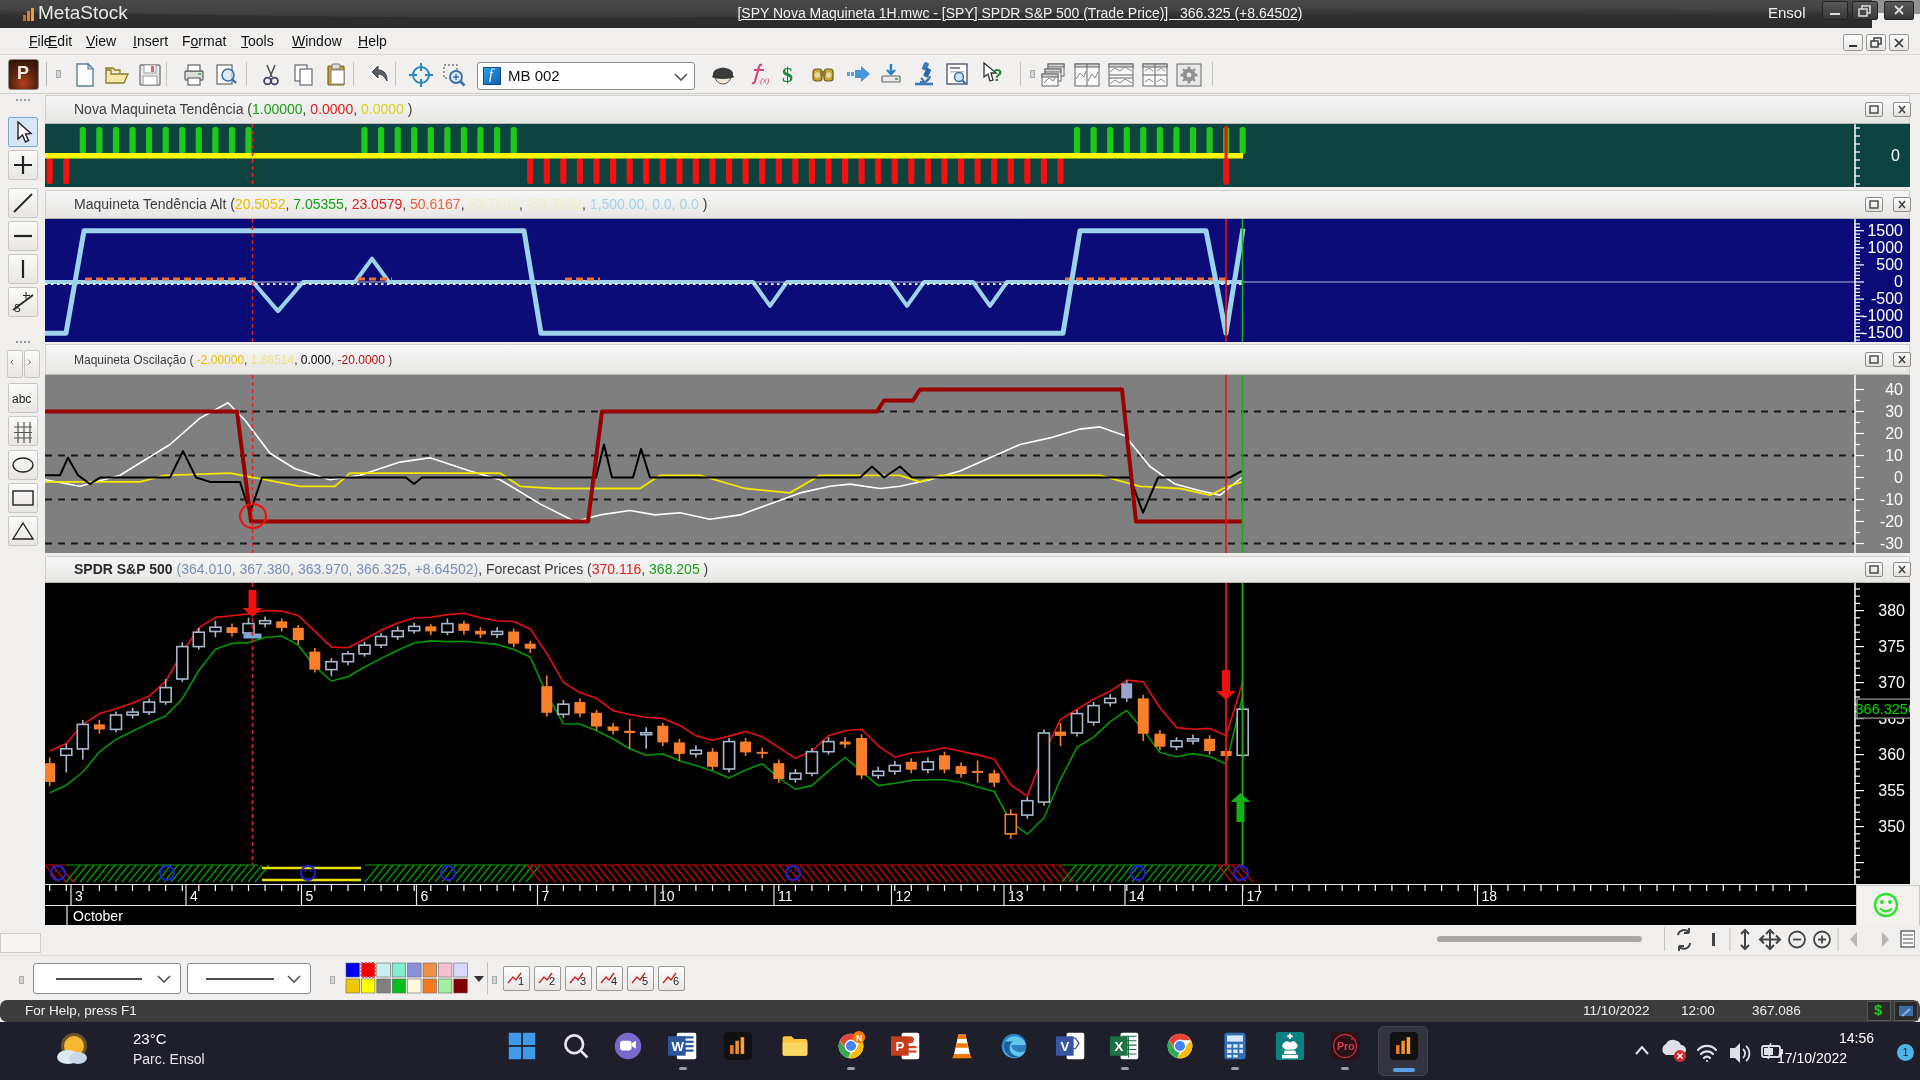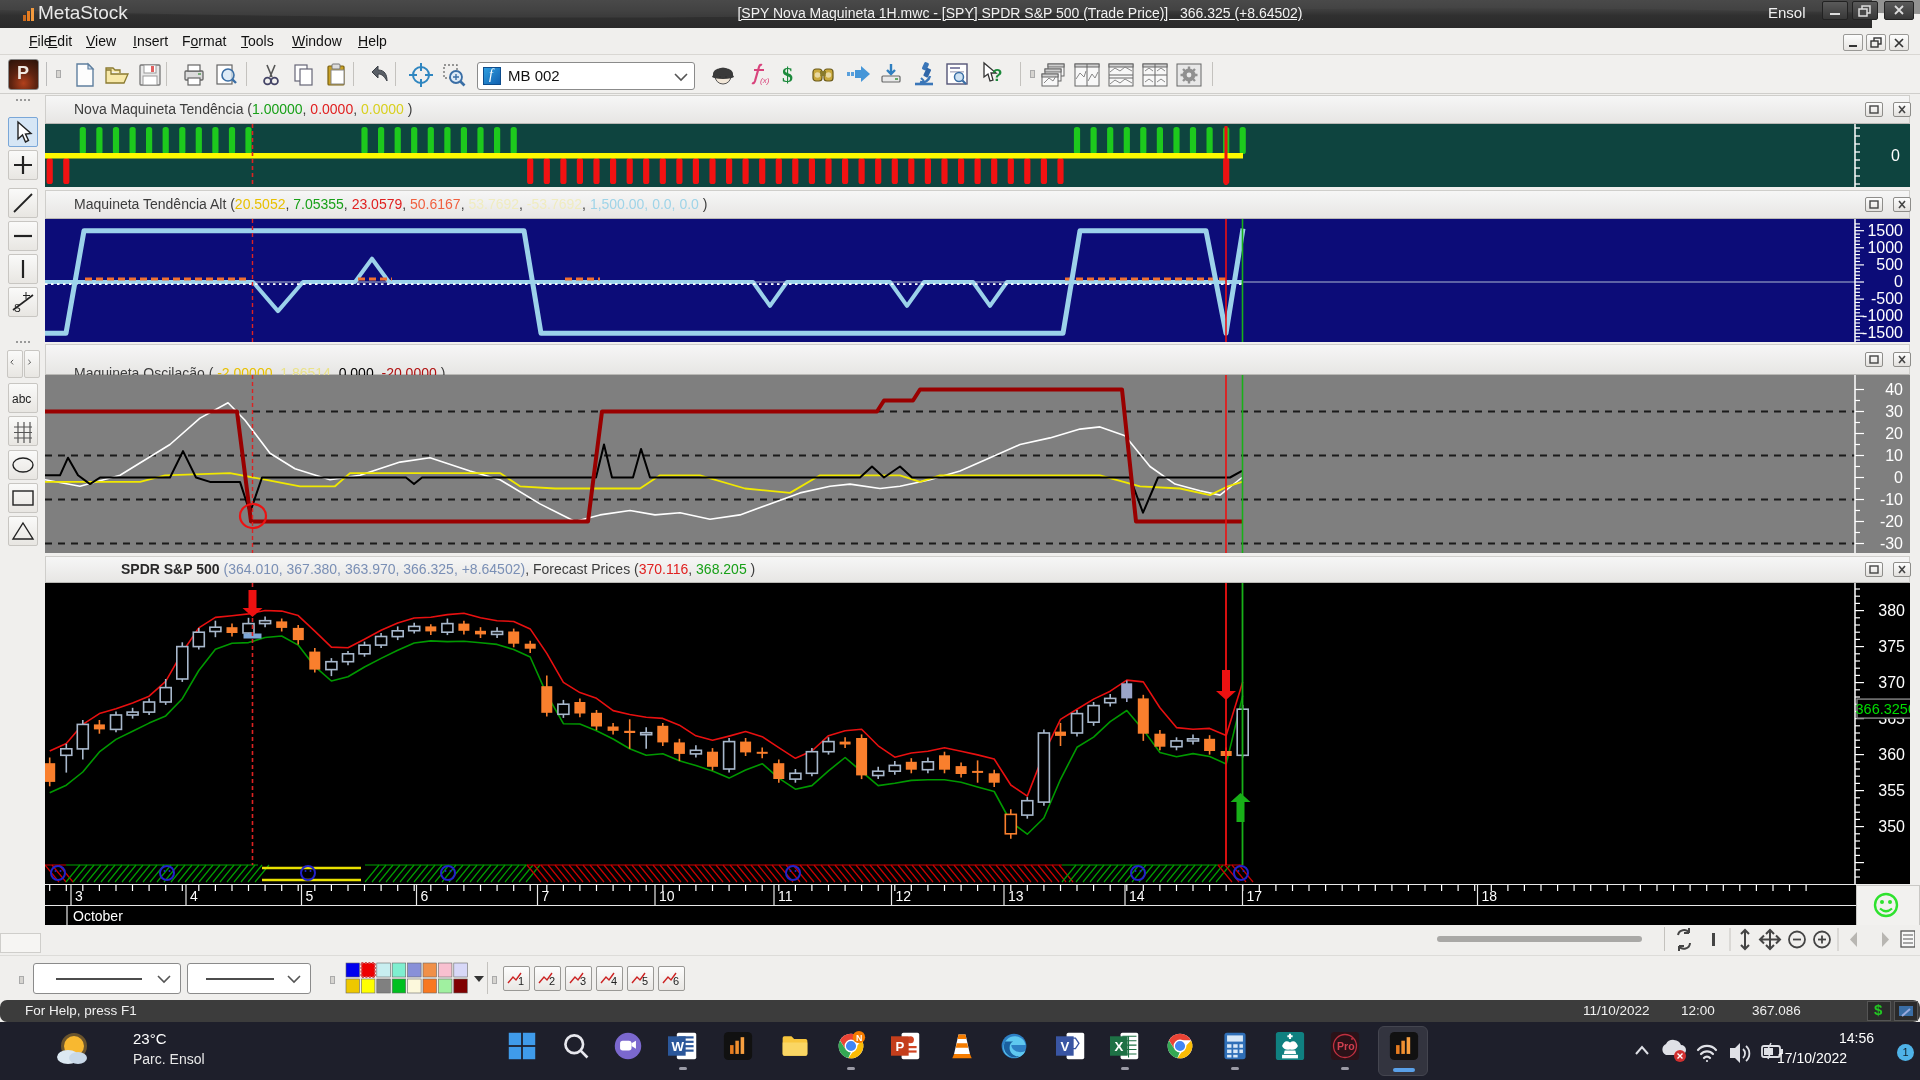--- a/index.html
+++ b/index.html
@@ -458,21 +458,21 @@
         <text x="1858" y="34" font-size="16" fill="#fff" text-anchor="end" font-family="Liberation Sans">1000</text>
         <text x="1858" y="51" font-size="16" fill="#fff" text-anchor="end" font-family="Liberation Sans">500</text>
         <text x="1858" y="68" font-size="16" fill="#fff" text-anchor="end" font-family="Liberation Sans">0</text>
         <text x="1858" y="85" font-size="16" fill="#fff" text-anchor="end" font-family="Liberation Sans">-500</text>
         <text x="1858" y="102" font-size="16" fill="#fff" text-anchor="end" font-family="Liberation Sans">-1000</text>
         <text x="1858" y="119" font-size="16" fill="#fff" text-anchor="end" font-family="Liberation Sans">-1500</text>
       </svg>
     </div>
     <div class="abs" style="left:45px;top:342px;width:1865px;height:2px;background:#f0efed;"></div>
     <div class="abs" style="left:45px;top:344px;width:1865px;height:31px;background:linear-gradient(#f6f6f6,#e7e6e4);border:1px solid #cfcecb;border-bottom:1px solid #b9b8b5;">
-      <div class="abs" style="left:28px;top:20px;font-size:14px;color:#3d3d3d;white-space:nowrap;">Maquineta Oscilação ( <span style="color:#e8c000">-2.00000</span>, <span style="color:#eae28a">1.86514</span>, <span style="color:#000">0.000</span>, <span style="color:#b01010">-20.0000</span> )</div>
+      <div class="abs" style="left:28px;top:8px;font-size:12px;color:#3d3d3d;white-space:nowrap;">Maquineta Oscilação ( <span style="color:#e8c000">-2.00000</span>, <span style="color:#eae28a">1.86514</span>, <span style="color:#000">0.000</span>, <span style="color:#b01010">-20.0000</span> )</div>
       <div class="hdrbtn" style="left:1819px;top:7px;">
         <svg width="16" height="13">
           <rect x="4" y="3" width="8" height="7" fill="none" stroke="#444" stroke-width="1.4"></rect>
         </svg>
       </div>
       <div class="hdrbtn" style="left:1847px;top:7px;">
         <svg width="16" height="13">
           <path d="M5,3 L11,10 M11,3 L5,10" stroke="#444" stroke-width="1.6"></path>
         </svg>
       </div>
@@ -512,21 +512,21 @@
         <text x="1858" y="64" font-size="16" fill="#fff" text-anchor="end" font-family="Liberation Sans">20</text>
         <text x="1858" y="86" font-size="16" fill="#fff" text-anchor="end" font-family="Liberation Sans">10</text>
         <text x="1858" y="108" font-size="16" fill="#fff" text-anchor="end" font-family="Liberation Sans">0</text>
         <text x="1858" y="130" font-size="16" fill="#fff" text-anchor="end" font-family="Liberation Sans">-10</text>
         <text x="1858" y="152" font-size="16" fill="#fff" text-anchor="end" font-family="Liberation Sans">-20</text>
         <text x="1858" y="174" font-size="16" fill="#fff" text-anchor="end" font-family="Liberation Sans">-30</text>
       </svg>
     </div>
     <div class="abs" style="left:45px;top:553px;width:1865px;height:3px;background:#f0efed;"></div>
     <div class="abs" style="left:45px;top:556px;width:1865px;height:27px;background:linear-gradient(#f6f6f6,#e7e6e4);border:1px solid #cfcecb;border-bottom:1px solid #b9b8b5;">
-      <div class="abs" style="left:28px;top:4px;font-size:14px;color:#3d3d3d;white-space:nowrap;margin-left:47px;"><b style="color:#2a2a2a">SPDR S&amp;P 500</b> <span style="color:#7a8fb5">(364.010, 367.380, 363.970, 366.325, +8.64502)</span>, Forecast Prices (<span style="color:#e02020">370.116</span>, <span style="color:#18a018">368.205</span> )</div>
+      <div class="abs" style="left:28px;top:4px;font-size:14px;color:#3d3d3d;white-space:nowrap;"><b style="color:#2a2a2a">SPDR S&amp;P 500</b> <span style="color:#7a8fb5">(364.010, 367.380, 363.970, 366.325, +8.64502)</span>, Forecast Prices (<span style="color:#e02020">370.116</span>, <span style="color:#18a018">368.205</span> )</div>
       <div class="hdrbtn" style="left:1819px;top:5px;">
         <svg width="16" height="13">
           <rect x="4" y="3" width="8" height="7" fill="none" stroke="#444" stroke-width="1.4"></rect>
         </svg>
       </div>
       <div class="hdrbtn" style="left:1847px;top:5px;">
         <svg width="16" height="13">
           <path d="M5,3 L11,10 M11,3 L5,10" stroke="#444" stroke-width="1.6"></path>
         </svg>
       </div>

